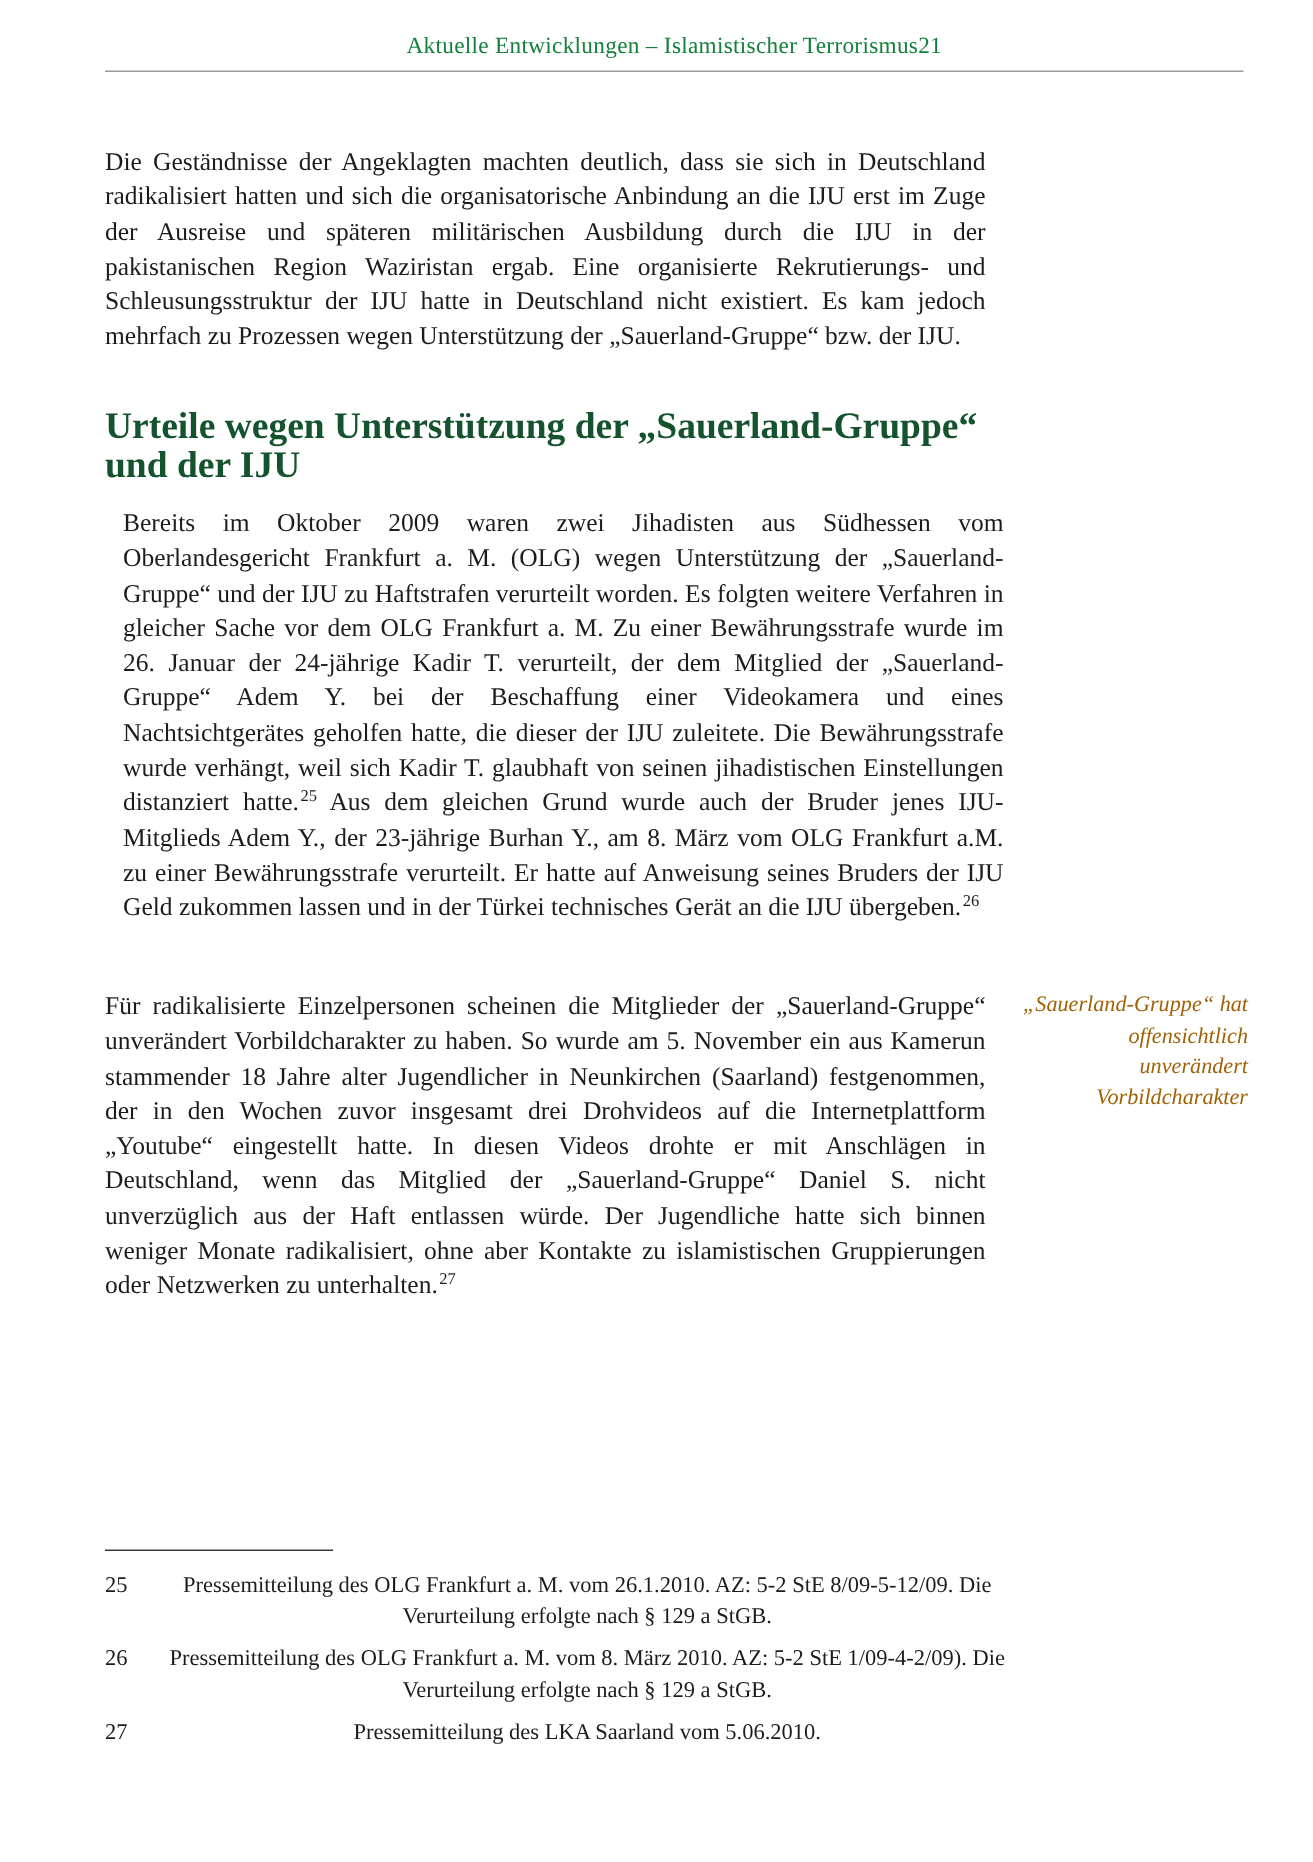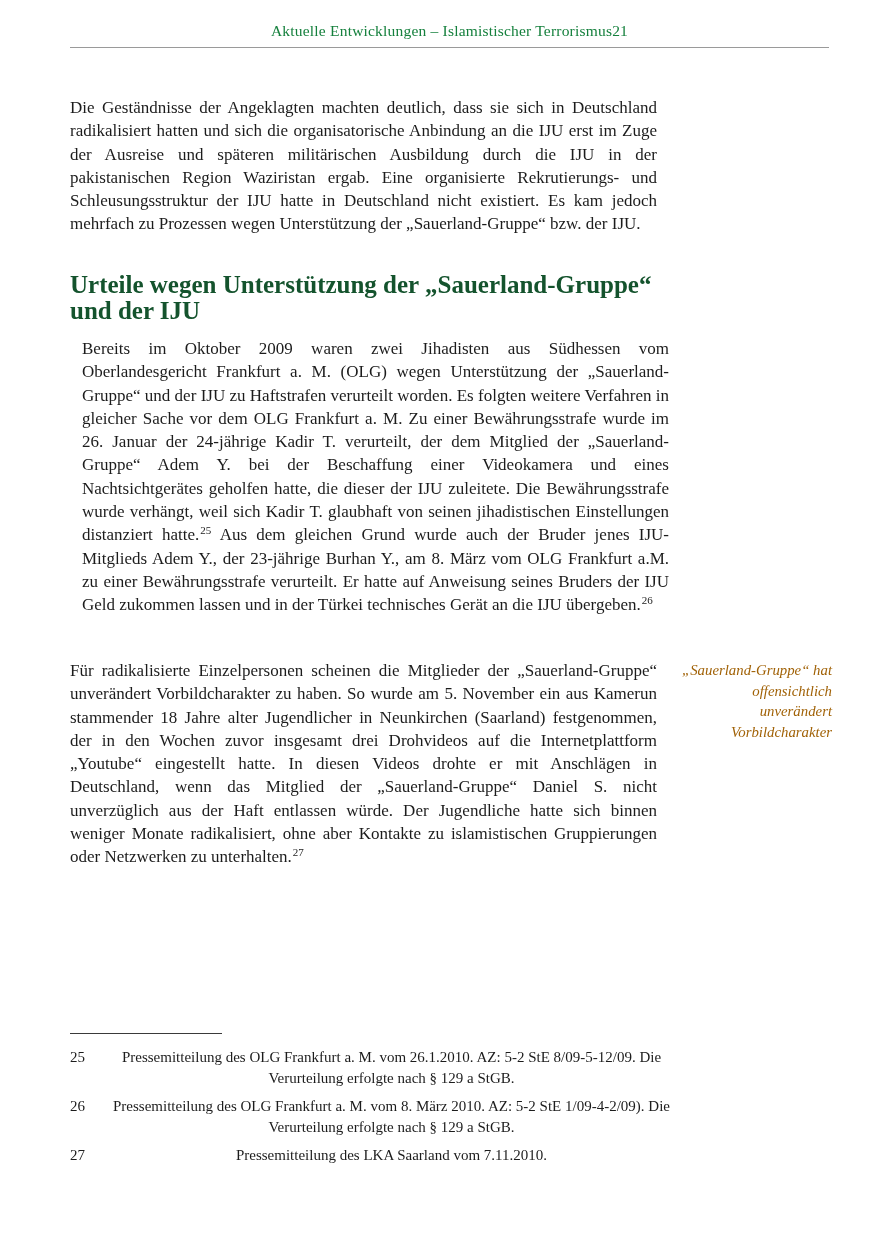--- a/index.html
+++ b/index.html
@@ -133,17 +133,17 @@
       <span class="footnote-text">Pressemitteilung des OLG Frankfurt a. M. vom 26.1.2010. AZ: 5-2 StE 8/09-5-12/09. Die Verurteilung erfolgte nach § 129 a StGB.</span>
     </div>
 
     <div class="footnote-row">
       <span class="footnote-num">26</span>
       <span class="footnote-text">Pressemitteilung des OLG Frankfurt a. M. vom 8. März 2010. AZ: 5-2 StE 1/09-4-2/09). Die Verurteilung erfolgte nach § 129 a StGB.</span>
     </div>
 
     <div class="footnote-row">
       <span class="footnote-num">27</span>
-      <span class="footnote-text">Pressemitteilung des LKA Saarland vom 7.11.2010.</span>
+      <span class="footnote-text">Pressemitteilung des LKA Saarland vom 5.06.2010.</span>
     </div>
   </div>
 
 </div>
 
 </body></html>

